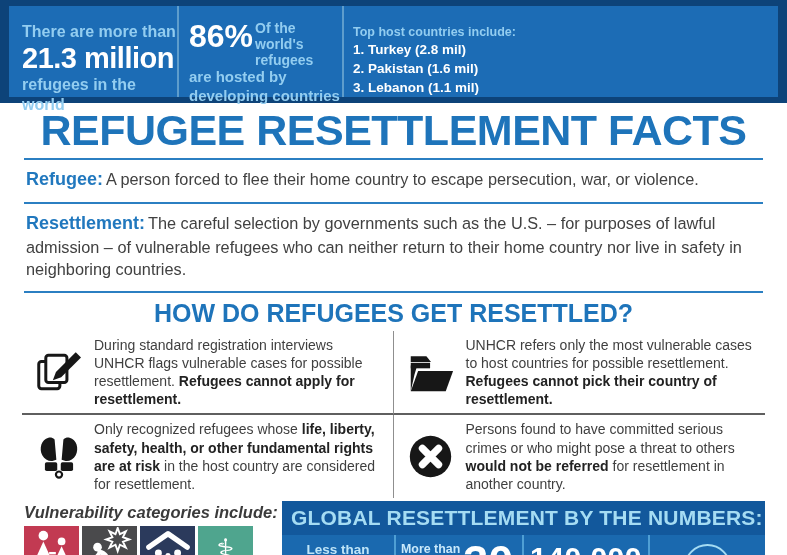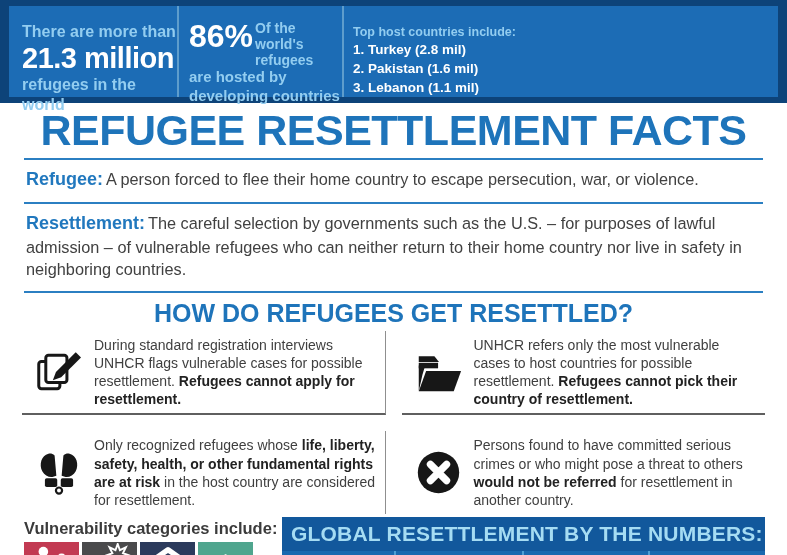--- a/index.html
+++ b/index.html
@@ -27,31 +27,31 @@
   .hosts-title { color:#93cdf0; font-size:12.5px; font-weight:700; margin-bottom:2px;margin-top:6px; }
   .host-item { color:#fff; font-size:13.5px; font-weight:800; line-height:1.4; }
   
   .page-title { text-align:center; color:#1e74ba; font-size:43px; font-weight:800;
     letter-spacing:-0.5px; margin-top:5px; line-height:1.05; }
   .rule { border-top:2px solid #2b7fc2; margin:5px 24px 0; }
   .def { padding:7px 26px 6px; font-size:16.3px; color:#414141; line-height:1.35; }
   .def .term { color:#2178be; font-weight:800; font-size:18px; margin-right:3px; }
   .how-heading { text-align:center; color:#1e74ba; font-size:25px; font-weight:800; margin:6px 0 3px; }
   
-  .how-grid { margin:0 22px; display:grid; grid-template-columns:1fr 1fr;gap:16px; }
+  .how-grid { margin:0 22px; display:grid; grid-template-columns:1fr 1fr; }
   .cell { min-height:61px; display:flex; align-items:center; gap:10px; padding:5px 6px 5px 12px; }
   .cell.c1, .cell.c3 { border-right:1px solid #8f8f8f; }
   .cell.c1, .cell.c2 { border-bottom:2px solid #5f5f5f; }
   .cicon { flex:0 0 50px; display:flex; justify-content:center; }
   .ctext { font-size:14px; line-height:1.3; color:#3f3f3f; }
   .ctext b { color:#222; font-weight:800; }
   
   .bottom { display:flex; margin-top:3px; height:126px; }
   .vuln { width:282px; padding-left:24px; }
-  .vuln-heading { font-size:16.5px; font-weight:800; color:#3b3b3b; margin:2px 0 4px; }
+  .vuln-heading { font-size:16.5px; font-weight:800; color:#3b3b3b; margin:2px 0 4px;font-style:italic; }
   .tiles { display:flex; gap:3px; }
   .tile { width:55px; height:50px; display:flex; align-items:center; justify-content:center; }
   .med-glyph { color:#fff; font-size:34px; line-height:1; font-family:"DejaVu Sans", sans-serif; }
   
   .numbers { flex:1; margin-right:22px; display:flex; flex-direction:column; }
   .num-head { background:#12589c; color:#a5dcf3; font-weight:800; font-size:21px;
     padding:5px 0 5px 9px; letter-spacing:0.2px; }
   .num-row { flex:1; display:flex; background:#1a69af; }
   .stat { border-left:2px solid #4f9fd4; padding:7px 5px; color:#c9e9fb; text-align:center;
     font-size:12.4px; font-weight:700; line-height:1.2; }

